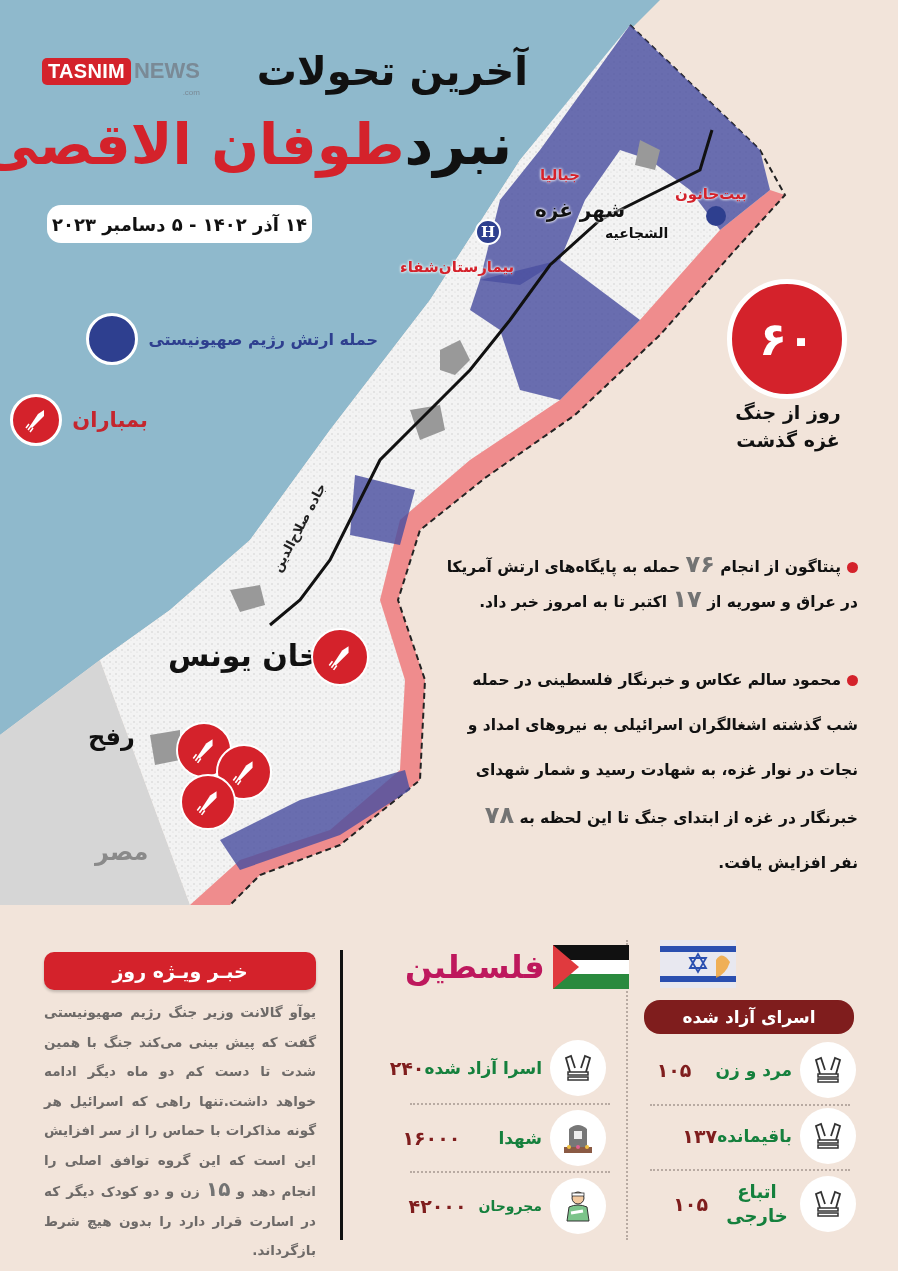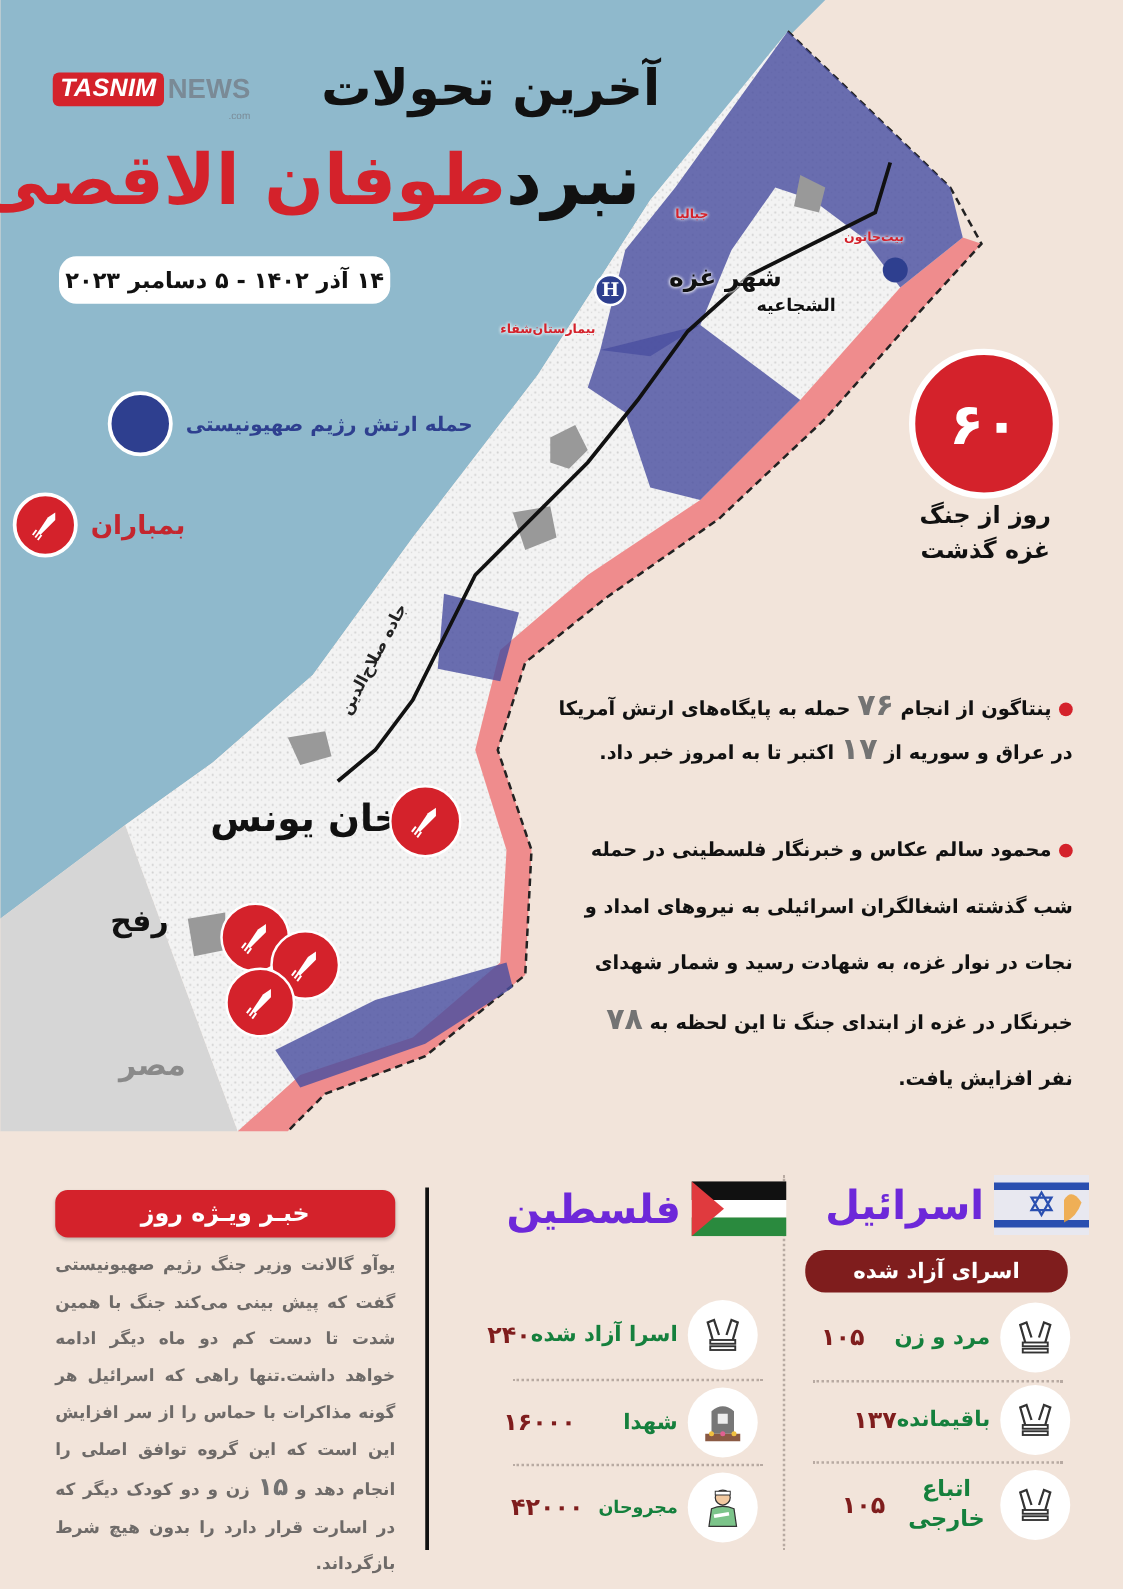--- a/index.html
+++ b/index.html
@@ -11,58 +11,58 @@
     direction: rtl;
     color: #1a1a1a;
   }
   .abs { position: absolute; }
   
   #map-svg { position: absolute; left: 0; top: 0; width: 898px; height: 910px; }
   
   .logo { left: 42px; top: 58px; direction: ltr; display: flex; align-items: flex-start; }
   .logo-tasnim {
     background: #d4222b; color: #fff; font-family: "Liberation Sans", sans-serif;
-    font-weight: 700; font-size: 20px; padding: 2px 6px; border-radius: 5px; letter-spacing: 0.3px; font-style: italic;
+    font-weight: 700; font-size: 20px; padding: 2px 6px; border-radius: 5px; letter-spacing: 0.3px;
   }
   .logo-news { color: #7a8a96; font-family: "Liberation Sans", sans-serif; font-weight: 700; font-size: 22px; margin-left: 3px; line-height: 26px; position: relative; }
   .logo-com { position: absolute; right: 0; top: 22px; font-size: 8px; color: #7a8a96; font-weight: 400; }
   .title-1 { right: 370px; top: 48px; font-size: 40px; font-weight: 900; color: #111; font-family: "DejaVu Sans", sans-serif; }
   .title-2 { right: 386px; top: 112px; font-size: 56px; font-weight: 900; font-family: "DejaVu Sans", sans-serif; white-space: nowrap; letter-spacing: -1px; }
   .title-2 .black { color: #111; }
   .title-2 .red { color: #d4222b; }
   .date-pill {
     left: 47px; top: 205px; width: 265px; height: 38px; background: #fff; border-radius: 14px;
     font-size: 18px; font-weight: 700; display: flex; align-items: center; justify-content: center; color: #111;
   }
   
   .legend-row { display: flex; align-items: center; gap: 10px; direction: rtl; }
   .legend-blue-dot { width: 52px; height: 52px; border-radius: 50%; background: #2e3f8f; border: 3px solid #fff; }
   .legend-red-dot { width: 52px; height: 52px; border-radius: 50%; background: #d4222b; border: 3px solid #fff; display: flex; align-items: center; justify-content: center; }
   .legend-text-blue { color: #2e3f8f; font-size: 16px; font-weight: 700; }
   .legend-text-red { color: #c4262e; font-size: 21px; font-weight: 700; }
   
-  .lbl-red { color: #d4222b; font-weight: 700; font-size: 10px; text-shadow: 0 0 3px #fff, 0 0 3px #fff; white-space: nowrap; }
-  .lbl-black { color: #111; font-weight: 900; font-size: 17px; text-shadow: 0 0 3px #fff, 0 0 3px #fff; white-space: nowrap; margin-top: 12px; }
+  .lbl-red { color: #d4222b; font-weight: 700; font-size: 15px; text-shadow: 0 0 3px #fff, 0 0 3px #fff; white-space: nowrap; }
+  .lbl-black { color: #111; font-weight: 900; font-size: 17px; text-shadow: 0 0 3px #fff, 0 0 3px #fff; white-space: nowrap; }
   .lbl-big { color: #111; font-weight: 900; font-size: 30px; white-space: nowrap; }
   .hosp { width: 26px; height: 26px; border-radius: 50%; background: #2e3f8f; border: 2px solid #fff; color: #fff; font-family: "DejaVu Serif", serif; font-weight: 700; font-size: 15px; display: flex; align-items: center; justify-content: center; }
   .rocket-badge { border-radius: 50%; background: #d4222b; border: 2px solid #fff; display: flex; align-items: center; justify-content: center; }
   
   .days-circle { left: 727px; top: 279px; width: 120px; height: 120px; border-radius: 50%; background: #d4222b; border: 5px solid #fff; color: #fff; font-size: 46px; font-weight: 900; display: flex; align-items: center; justify-content: center; }
   .days-caption { left: 733px; top: 398px; width: 110px; text-align: center; font-size: 19px; font-weight: 900; line-height: 28px; color: #111; }
   
   .news { right: 40px; width: 420px; font-size: 15.5px; font-weight: 700; line-height: 32px; text-align: right; color: #111; }
   .bullet { display: inline-block; width: 11px; height: 11px; background: #d4222b; border-radius: 50%; margin-left: 6px; vertical-align: middle; }
   .num-red { color: #737373; font-weight: 900; font-size: 24px; }
   
   .special-head { left: 44px; top: 952px; width: 272px; height: 38px; background: #d4222b; border-radius: 10px; color: #fff; font-size: 19px; font-weight: 900; display: flex; align-items: center; justify-content: center; box-shadow: 0 2px 3px rgba(0,0,0,0.2); }
   .special-body { left: 44px; top: 998px; width: 272px; font-size: 13.5px; font-weight: 700; line-height: 29.5px; color: #6e6a68; text-align: justify; text-align-last: right; }
   .special-body .num-red { font-size: 20px; }
   .vdiv { left: 340px; top: 950px; width: 3px; height: 290px; background: #111; }
   .vdiv-dotted { left: 626px; top: 940px; width: 0; height: 300px; border-left: 2px dotted #b8aaa2; }
-  .country-title { font-size: 32px; font-weight: 900; color: #6d28d9; white-space: nowrap; }
+  .country-title { font-size: 32px; font-weight: 900; color: #be185d; white-space: nowrap; }
   .stat-row { display: flex; align-items: center; direction: rtl; }
   .stat-icon { width: 56px; height: 56px; border-radius: 50%; background: #fff; display: flex; align-items: center; justify-content: center; flex-shrink: 0; }
   .stat-label { font-size: 17px; font-weight: 700; color: #15803d; margin-right: 8px; white-space: nowrap; }
   .stat-val { font-size: 19px; font-weight: 900; color: #7f1d1d; white-space: nowrap; letter-spacing: 1px; }
   .dotline { border-top: 2px dotted #b8aaa2; height: 0; }
   .freed-pill { left: 644px; top: 1000px; width: 210px; height: 34px; background: #7f1d1d; border-radius: 16px; color: #fff; font-size: 17px; font-weight: 700; display: flex; align-items: center; justify-content: center; letter-spacing: 2px; }
 </style>
 </head>
 <body>
 
@@ -233,21 +233,20 @@
 </div>
 
 <div class="abs" style="left:660px; top:940px; display:flex; align-items:center; gap:8px; direction:rtl;">
   <svg width="76" height="48" viewBox="0 0 76 48">
     <rect x="0" y="0" width="76" height="48" fill="#e8e8f0"></rect>
       <rect x="0" y="6" width="76" height="6" fill="#2a4fb0"></rect>
       <rect x="0" y="36" width="76" height="6" fill="#2a4fb0"></rect>
       <path d="M30 18 L38 32 L46 18 Z M30 28 L38 14 L46 28 Z" fill="none" stroke="#2a4fb0" stroke-width="1.8"></path>
       <path d="M56 20 Q62 10 70 22 Q66 34 56 38 Z" fill="#f0a030" opacity="0.8"></path>
   </svg>
-  <span class="country-title">اسرائیل</span>
 </div>
 <div class="abs freed-pill">اسرای آزاد شده</div>
 
 <div class="abs stat-row" style="right:42px; top:1042px;">
   <span class="stat-icon">
     <svg width="36" height="36" viewBox="0 0 36 36">
         <path d="M10 22 L6 8 L11 6 L15 18 M26 22 L30 8 L25 6 L21 18" fill="none" stroke="#333" stroke-width="1.8"></path>
         <rect x="8" y="22" width="20" height="3" fill="none" stroke="#333" stroke-width="1.5"></rect>
         <rect x="8" y="27" width="20" height="3" fill="none" stroke="#333" stroke-width="1.5"></rect>
       </svg>

